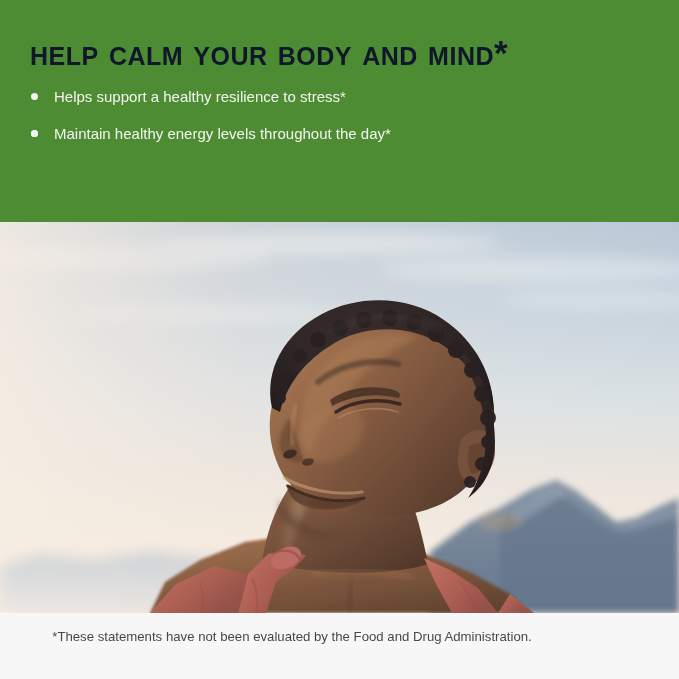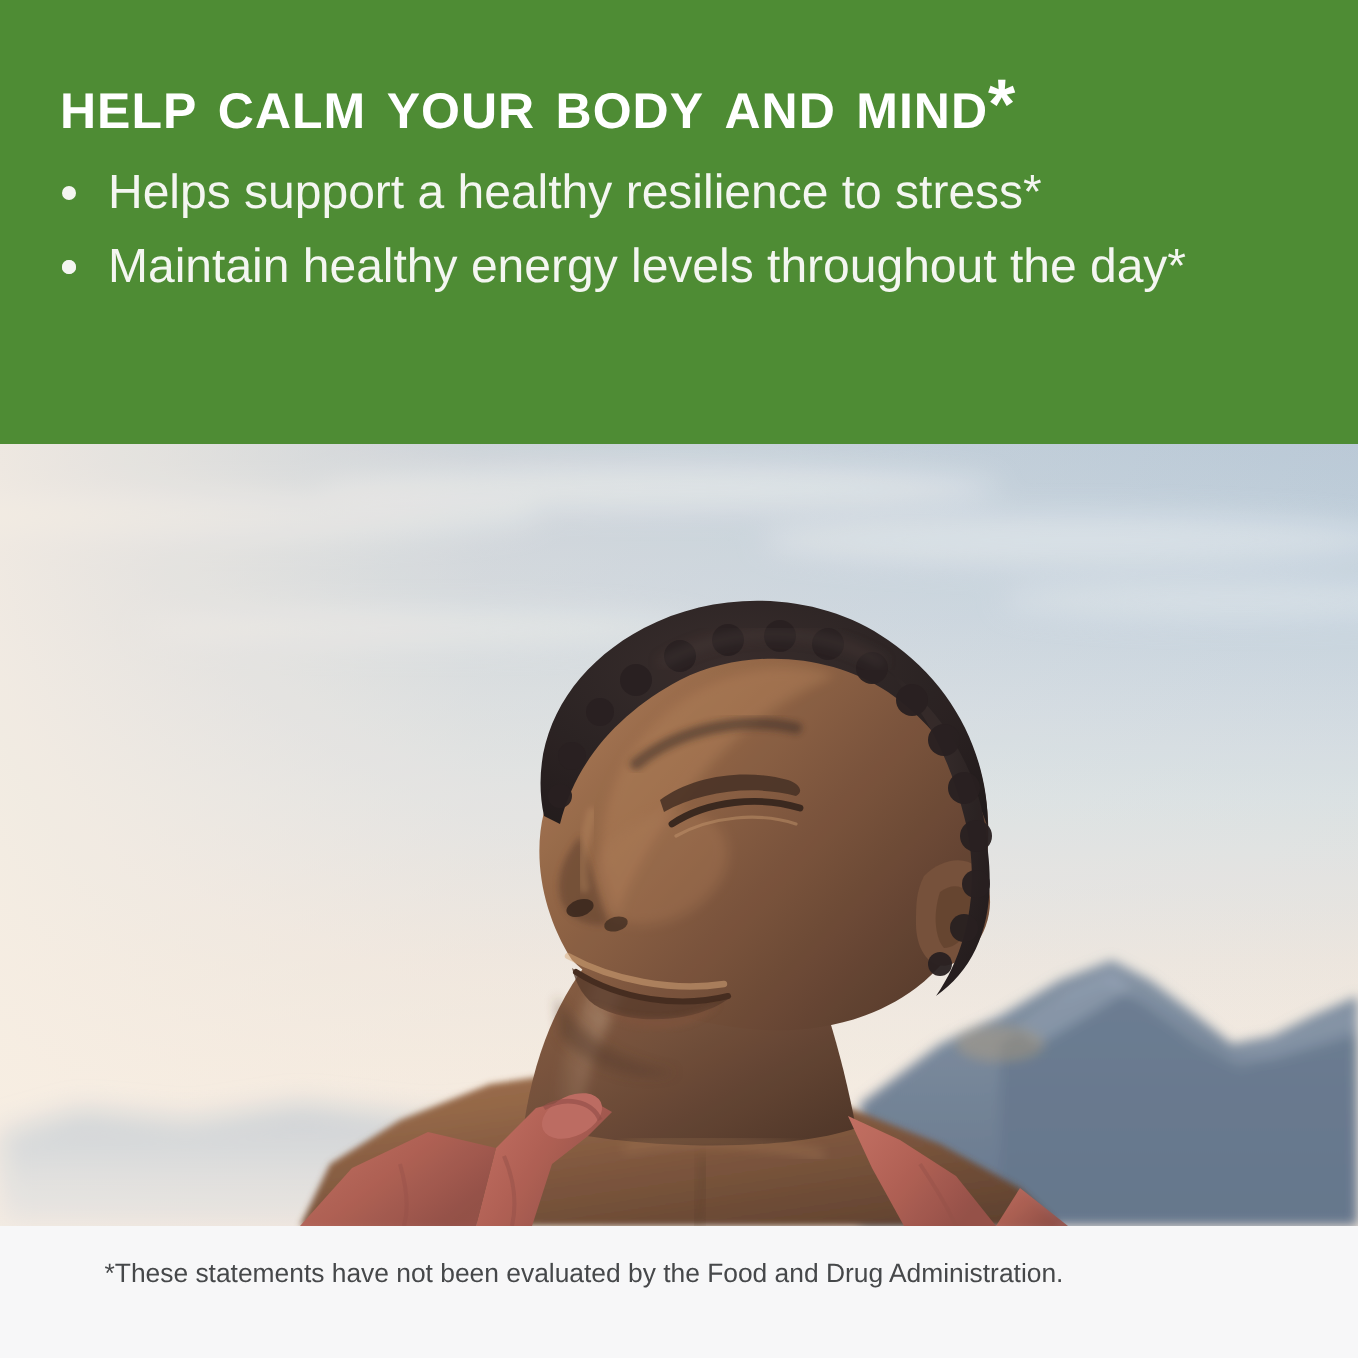--- a/index.html
+++ b/index.html
@@ -30,21 +30,21 @@
     height: 222px;
     background: #4e8c34;
     box-sizing: border-box;
   }
 
   .headline {
     position: absolute;
     left: 30px;
     top: 33px;
     margin: 0;
-    color: #ffffff;
+    color: #0f172a;
     font-family: "Liberation Sans", sans-serif;
     font-weight: bold;
     font-size: 35px;
     line-height: 40px;
     font-variant: small-caps;
     text-transform: lowercase;
     letter-spacing: 0.5px;
     white-space: nowrap;
   }
   
@@ -57,21 +57,21 @@
     padding: 0;
     list-style: none;
     width: 640px;
   }
   .bullet-item {
     position: relative;
     padding-left: 26px;
     margin: 0 0 12px 0;
     color: #f4f6f1;
     font-family: "Liberation Sans", sans-serif;
-    font-size: 24px;
+    font-size: 15px;
     line-height: 25px;
     white-space: nowrap;
   }
   .bullet-item:last-child { margin-bottom: 0; }
   .bullet-dot {
     position: absolute;
     left: 3px;
     top: 9px;
     width: 7px;
     height: 7px;

